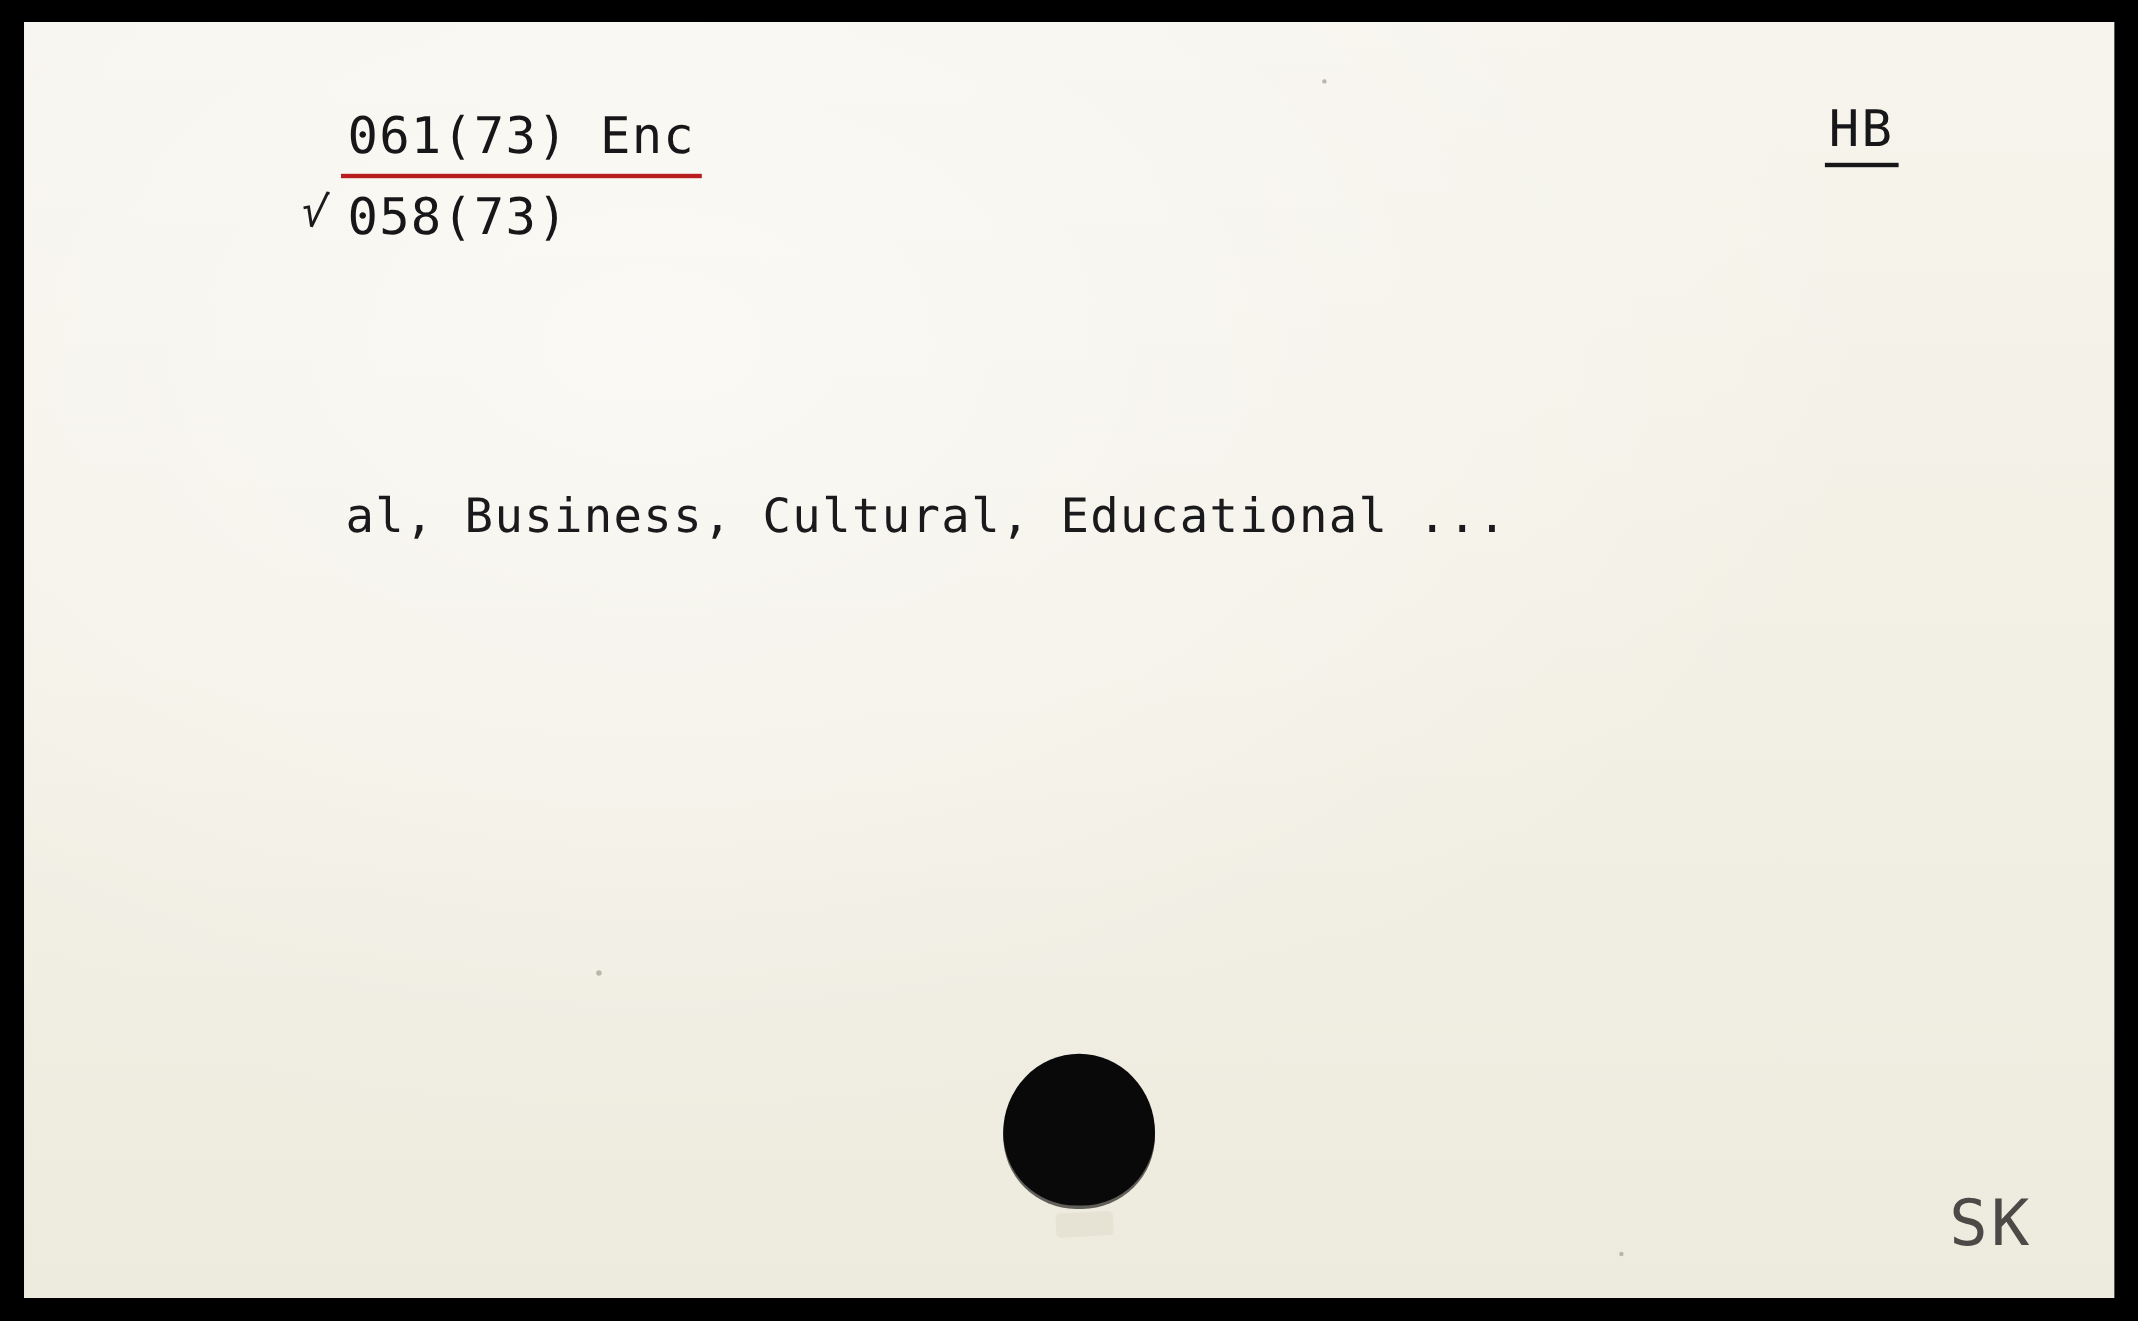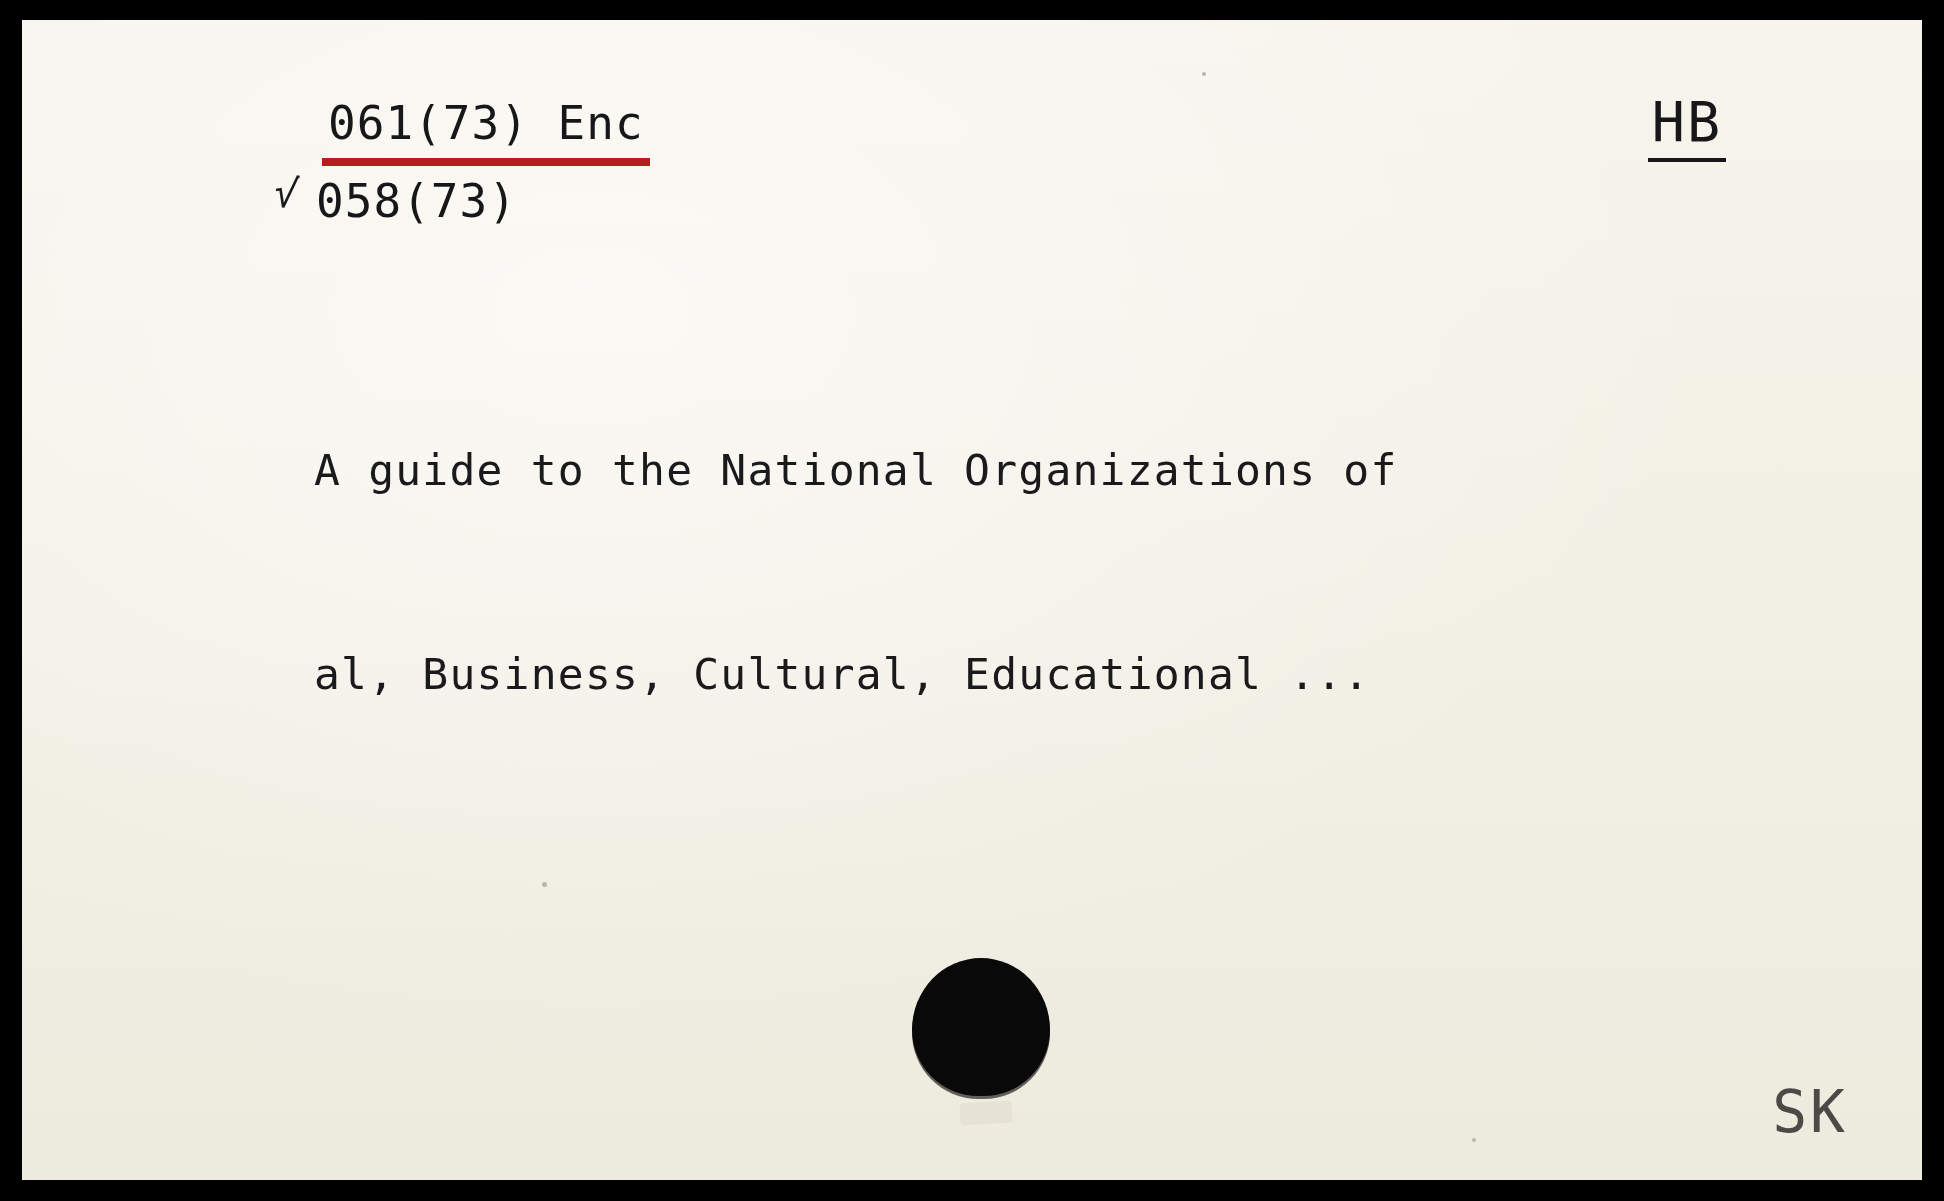--- a/index.html
+++ b/index.html
@@ -43,41 +43,40 @@
     position: absolute;
     left: 288px;
     top: 70px;
     font-size: 46px;
     line-height: 66px;
     color: #17171a;
     letter-spacing: 1px;
   }
   .callno .line1 {
     display: inline-block;
-    border-bottom: 8px solid #b91c1c;
+    border-bottom: 4px solid #b91c1c;
     padding: 0 6px 2px 6px;
-    margin-left: 12px;
   }
   .callno .line2 {
     display: block;
     padding: 2px 6px 0 6px;
   }
   .checkmark {
     position: absolute;
     left: 252px;
     top: 150px;
     font-size: 40px;
     color: #1b1b1e;
     transform: rotate(8deg);
   }
   .hb {
     position: absolute;
     right: 196px;
     top: 70px;
-    font-size: 55px;
+    font-size: 46px;
     color: #17171a;
     letter-spacing: 2px;
     border-bottom: 4px solid #17171a;
     padding: 0 4px 4px 4px;
   }
   .body-text {
     position: absolute;
     left: 292px;
     top: 280px;
     width: 1520px;
@@ -139,21 +138,20 @@
     <div class="checkmark">√</div>
 
     <div class="callno">
       <span class="line1">061(73) Enc</span>
       <span class="line2">058(73)</span>
     </div>
 
     <div class="hb">HB</div>
 
     <div class="body-text">
-      <span class="row">A guide to the National Organizations of</span>
       <span class="row">al, Business, Cultural, Educational ...</span>
       
       
     </div>
 
     <div class="punch-hole"></div>
     <div class="punch-nick"></div>
 
     <div class="sk">SK</div>
   </div>

